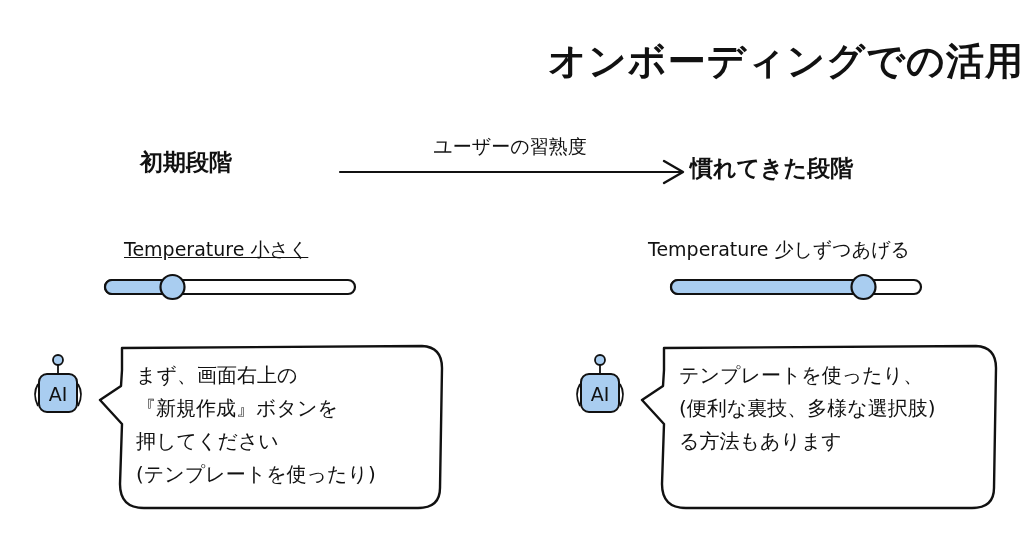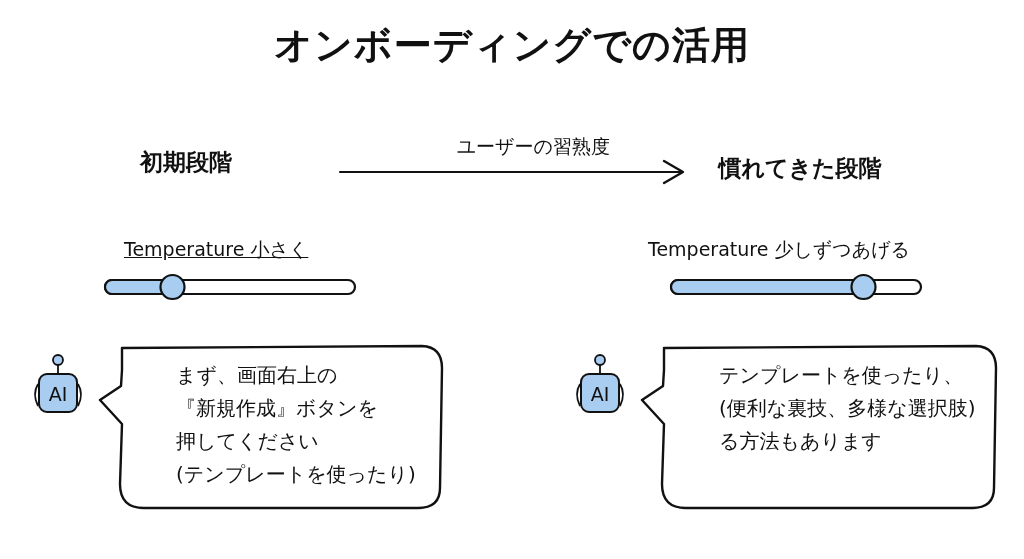--- a/index.html
+++ b/index.html
@@ -11,53 +11,52 @@
       width: 1024px;
       height: 559px;
       position: relative;
       overflow: hidden;
       font-family: "DejaVu Sans", "Liberation Sans", sans-serif;
       color: #111111;
     }
     .title {
       position: absolute;
       left: 0;
-      top: 20px;
+      top: 36px;
       width: 1024px;
-      text-align: center;
+      text-align: right;
       font-size: 38px;
       font-weight: bold;
       letter-spacing: 1px;
     }
     .stage-left {
       position: absolute;
       left: 140px;
       top: 136px;
       width: 200px;
       text-align: left;
       font-size: 23px;
       font-weight: bold;
       line-height: 36px;
       margin-top: 8px;
     }
     .stage-right {
       position: absolute;
       left: 690px;
       top: 153px;
       width: 220px;
-      text-align: center;
       font-size: 23px;
       font-weight: bold;
     }
     .axis-label {
       position: absolute;
       left: 410px;
       top: 134px;
       width: 200px;
-      text-align: right;
+      text-align: center;
       font-size: 19px;
     }
     .arrow {
       position: absolute;
       left: 338px;
       top: 157px;
       width: 350px;
       height: 30px;
     }
     .temp-label {
@@ -84,21 +83,20 @@
       position: absolute;
       height: 170px;
     }
     .bubble-left { left: 92px; top: 342px; width: 354px; }
     .bubble-right { left: 634px; top: 342px; width: 366px; }
     .bubble-text {
       position: absolute;
       font-size: 20px;
       line-height: 33px;
       white-space: nowrap;
-      margin-left: 40px;
     }
     .bubble-left-text { left: 136px; top: 359px; }
     .bubble-right-text { left: 679px; top: 359px; }
     .bubble-text div { height: 33px; }
   </style>
 </head>
 <body>
 
 <div class="title">オンボーディングでの活用</div>
 

